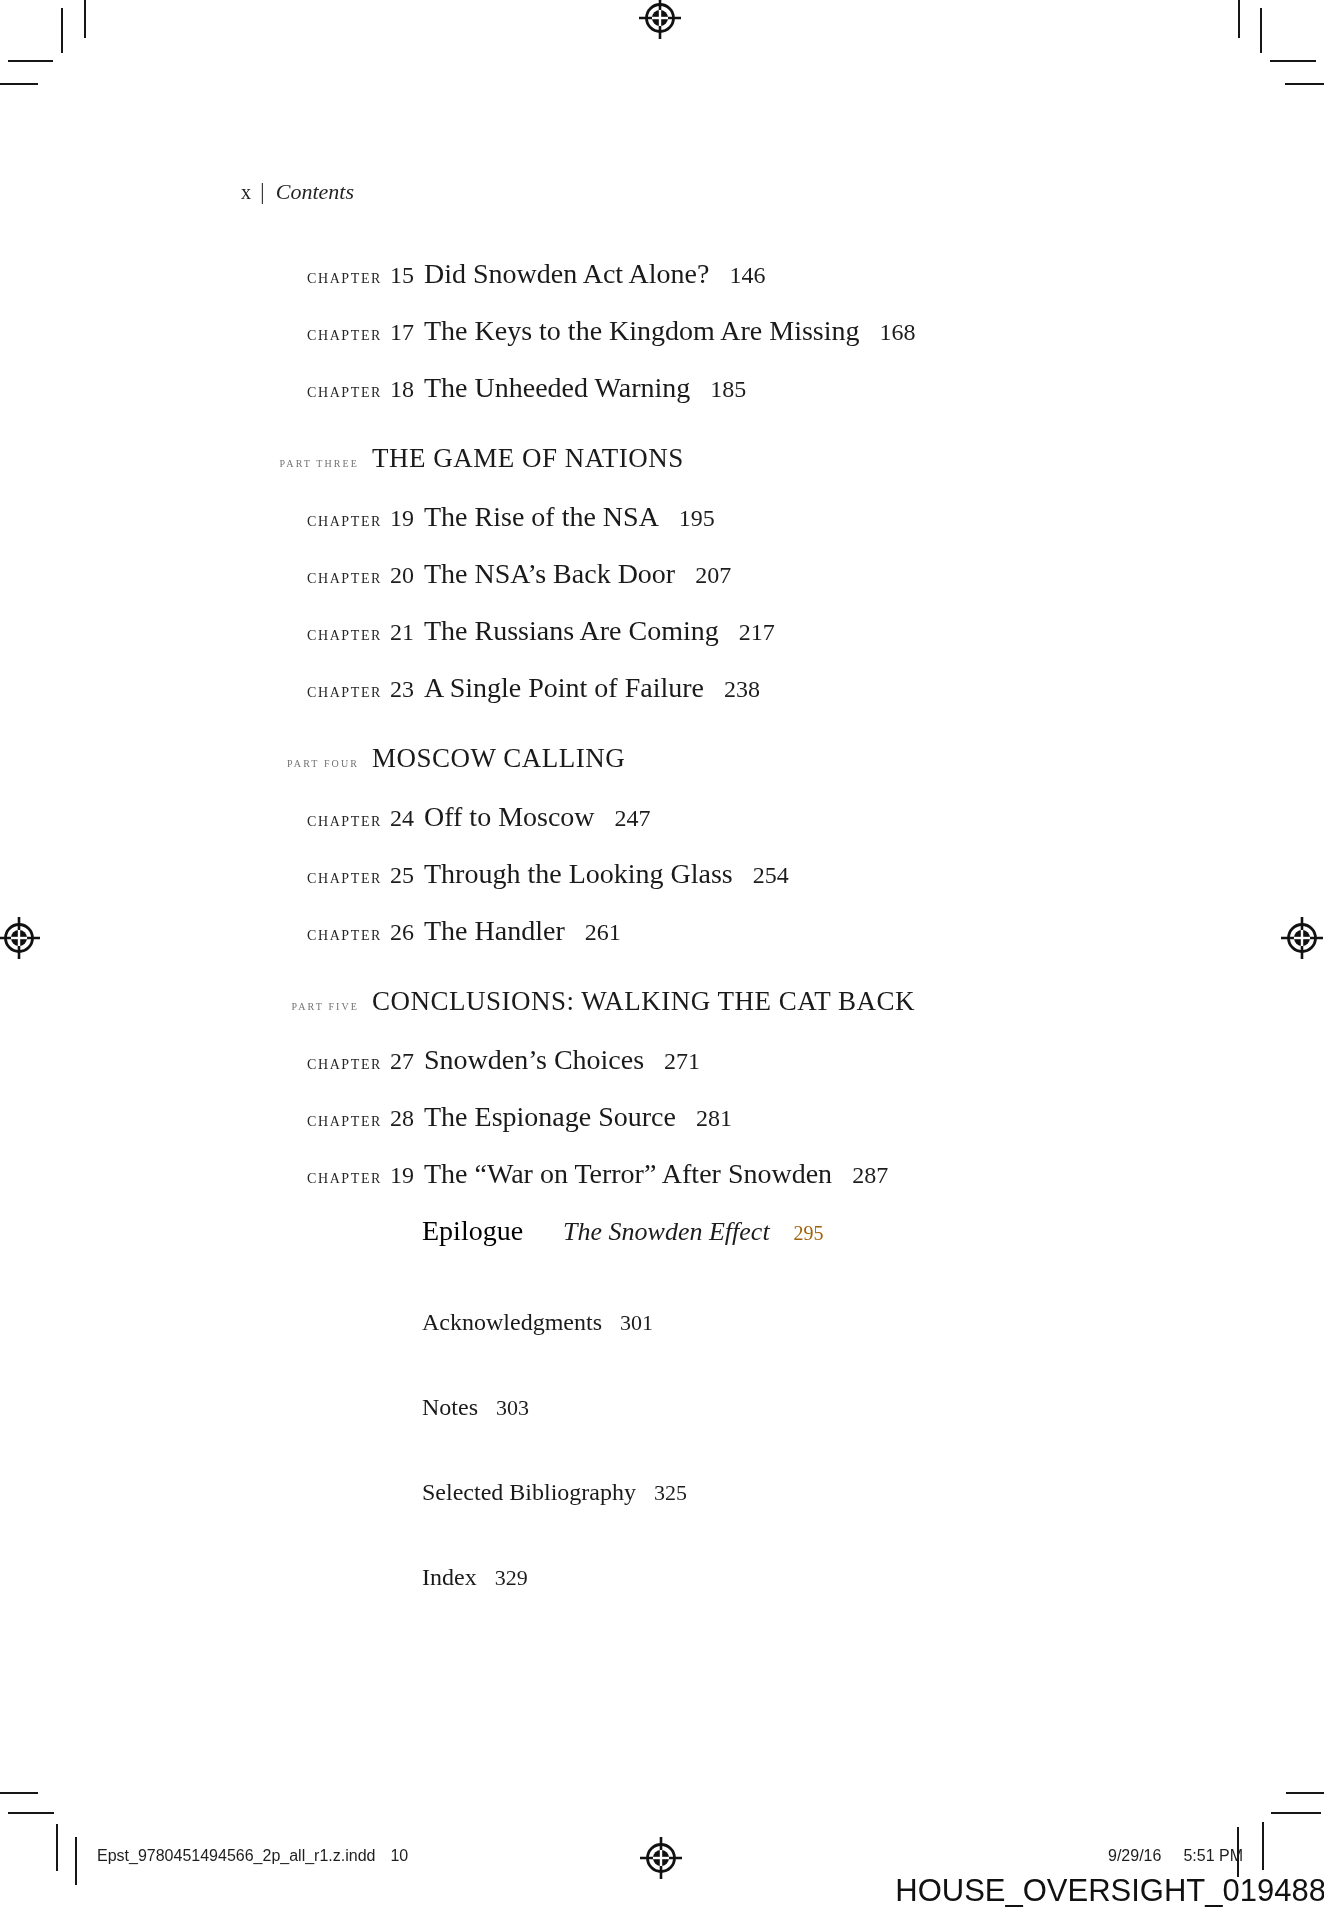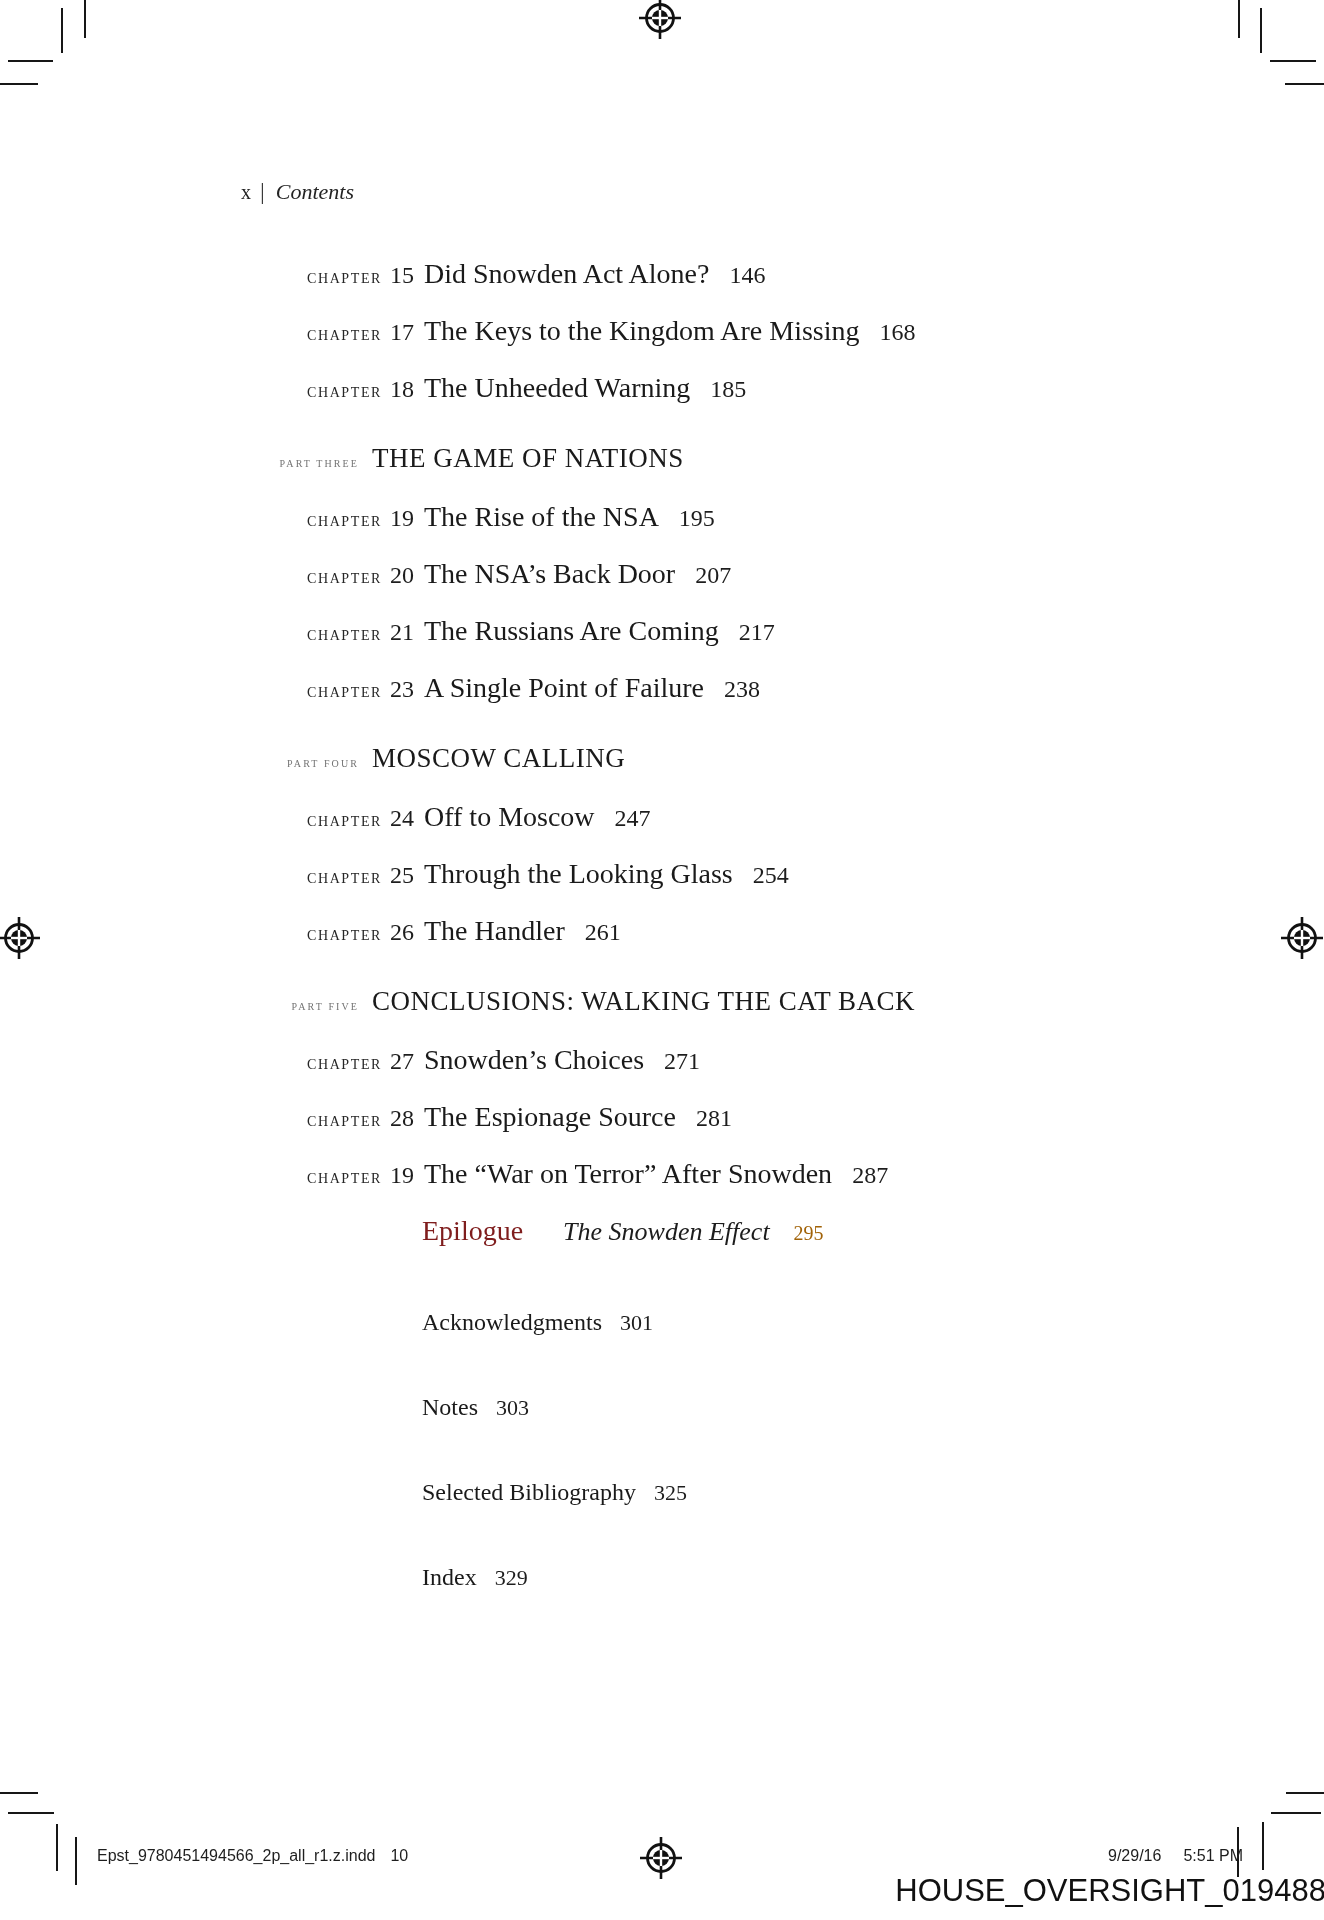--- a/index.html
+++ b/index.html
@@ -38,21 +38,21 @@
   .ch-num{font-size:24px;margin-left:8px;color:#1d1d1d;}
   .ch-title{font-size:28px;margin-left:10px;color:#1a1a1a;}
   .ch-page{font-size:24px;margin-left:20px;color:#1d1d1d;}
 
   .part-row{height:60px;line-height:60px;margin-top:12px;padding-left:180px;}
   .part-labelbox{display:inline-block;width:150px;text-align:right;}
   .part-label{font-size:10px;letter-spacing:2.1px;color:#737373;}
   .part-title{font-size:27px;letter-spacing:0.5px;margin-left:13px;color:#1a1a1a;}
 
   .epilogue-row{height:57px;line-height:57px;padding-left:393px;}
-  .ep-title{font-size:28px;color:#7f1d1d;}
+  .ep-title{font-size:28px;color:#000000;}
   .ep-subtitle{font-size:26px;font-style:italic;margin-left:40px;color:#1d1d1d;}
   .ep-page{font-size:20px;margin-left:24px;color:#a16207;}
 
   .backmatter{margin-top:33px;padding-left:393px;}
   .bm-row{line-height:38px;white-space:nowrap;margin-top:44px;}
   .bm-title{font-size:24px;color:#1a1a1a;}
   .bm-page{font-size:22px;margin-left:18px;color:#1d1d1d;}
 
   
   .slug-left{

